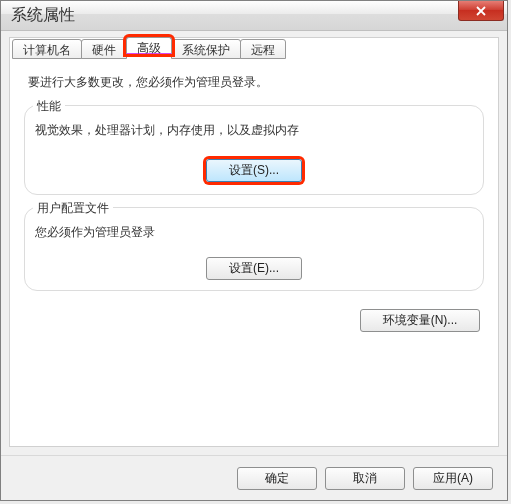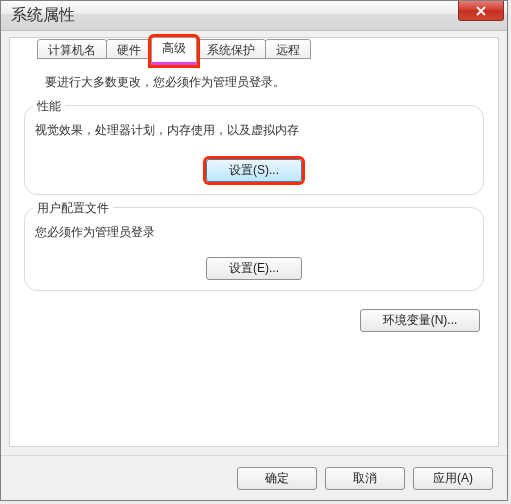--- a/index.html
+++ b/index.html
@@ -64,50 +64,49 @@
     padding: 30px 14px 12px 14px;
     display: flex;
     flex-direction: column;
   }
   .tabstrip {
     position: absolute;
     top: -1px;
     left: 2px;
     display: flex;
     height: 22px;
-    margin-left: 25px;
   }
   .tab {
     border: 1px solid #999;
     background: linear-gradient(to bottom, #fff, #eee);
     padding: 2px 10px 0 10px;
     font-size: 12px;
     color: #333;
     border-top-left-radius: 3px;
     border-top-right-radius: 3px;
     margin-right: -1px;
     height: 20px;
     line-height: 17px;
     margin-top: 2px;
     cursor: pointer;
     position: relative;
   }
   .tab.active {
     background: #fff;
-    border-bottom: 3px solid #d946ef;
-    height: 28px;
+    border-bottom: 1px solid #d946ef;
+    height: 17px;
     margin-top: 0;
     z-index: 2;
   }
   .tab.highlight {
     box-shadow: 0 0 0 3px #ff2a00;
     z-index: 5;
   }
   .info-text {
-    margin: 6px 4px 14px 21px;
+    margin: 6px 4px 14px 4px;
     color: #333;
   }
   .groupbox {
     border: 1px solid #dcdcdc;
     border-radius: 13px;
     margin-bottom: 12px;
     position: relative;
     padding: 16px 10px 10px 10px;
   }
   .group-label {

